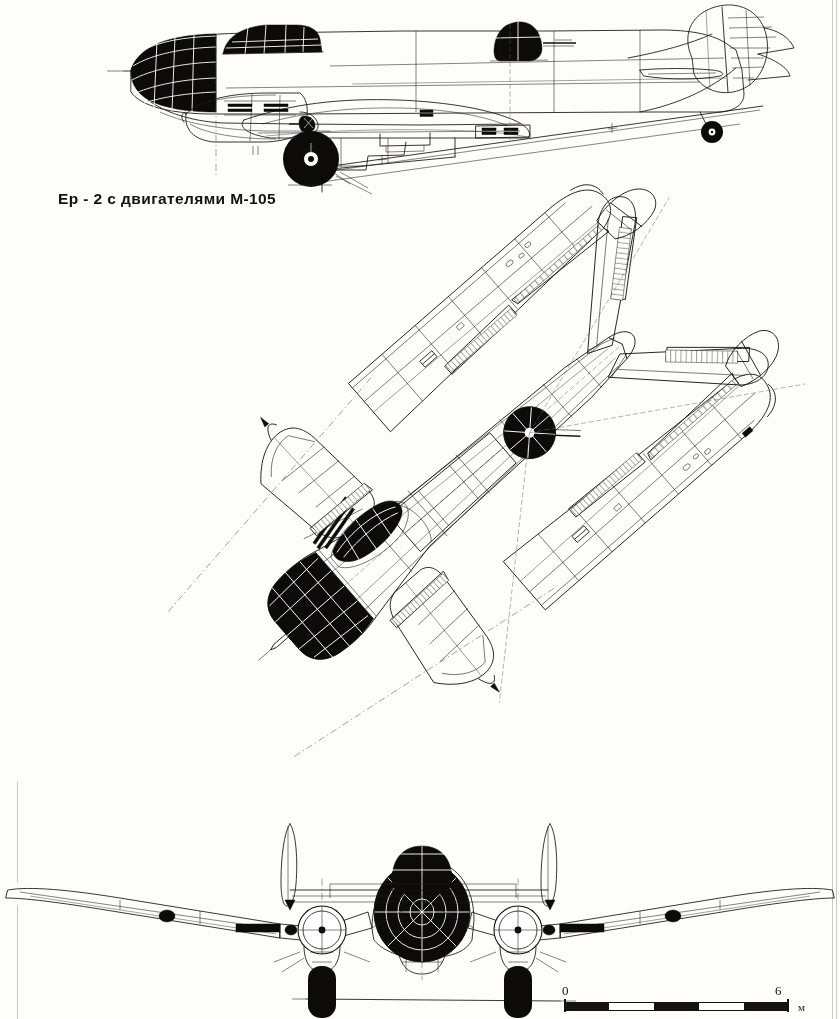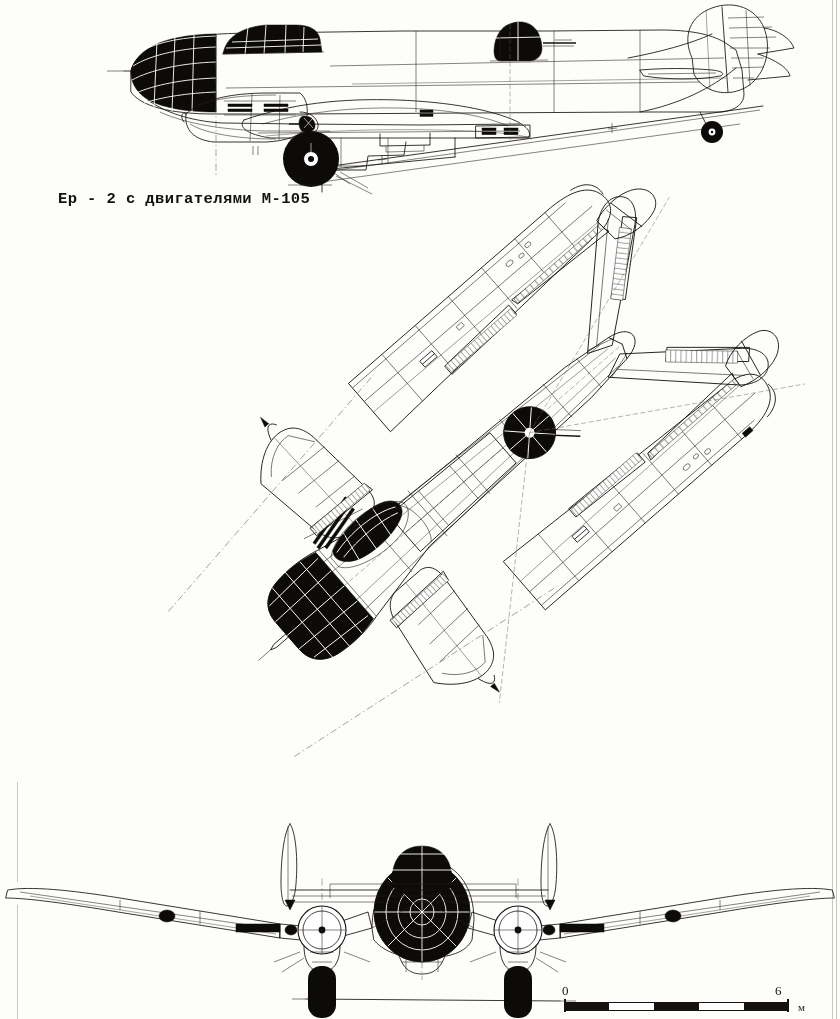--- a/index.html
+++ b/index.html
@@ -6,21 +6,21 @@
   body{
     width:840px;height:1019px;position:relative;overflow:hidden;
     font-family:"Liberation Serif", serif;
     background:#fdfdfc;
   }
   #sheet{position:absolute;inset:0;width:840px;height:1019px;}
 
   
   #caption{
     position:absolute;left:58px;top:190px;
-    font-family:Liberation Mono, monospace;
+    font-family:Liberation Sans, sans-serif;
     font-size:15.5px;font-weight:700;color:#15120f;letter-spacing:.4px;
     white-space:nowrap;
   }
 
   
   #scalebar{position:absolute;left:562px;top:986px;width:240px;height:30px;}
   #scalebar .num{
     position:absolute;top:-3px;font-family:"Liberation Serif",serif;
     font-size:13px;color:#15120f;font-weight:400;
   }

